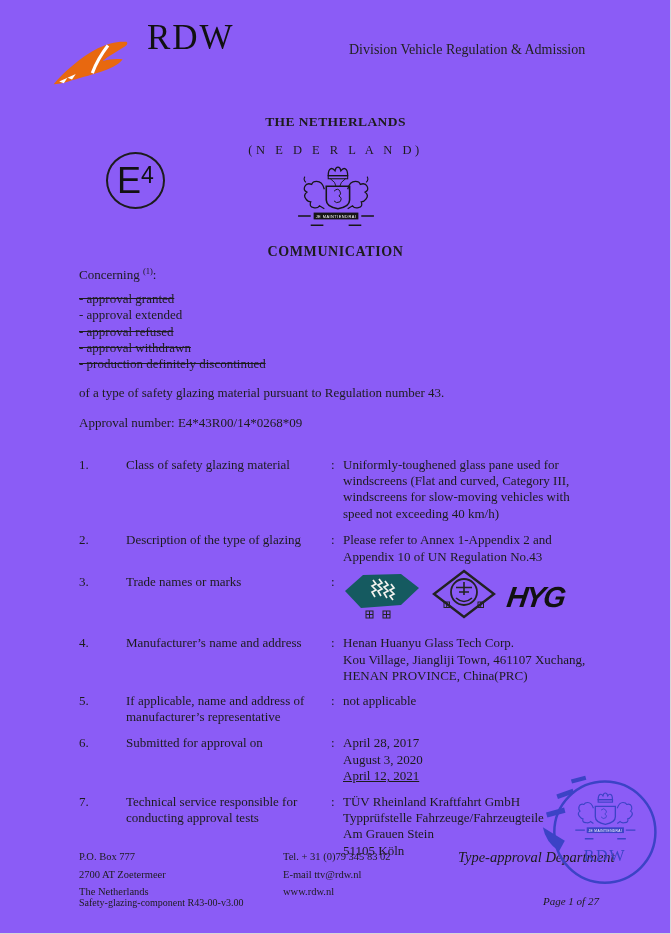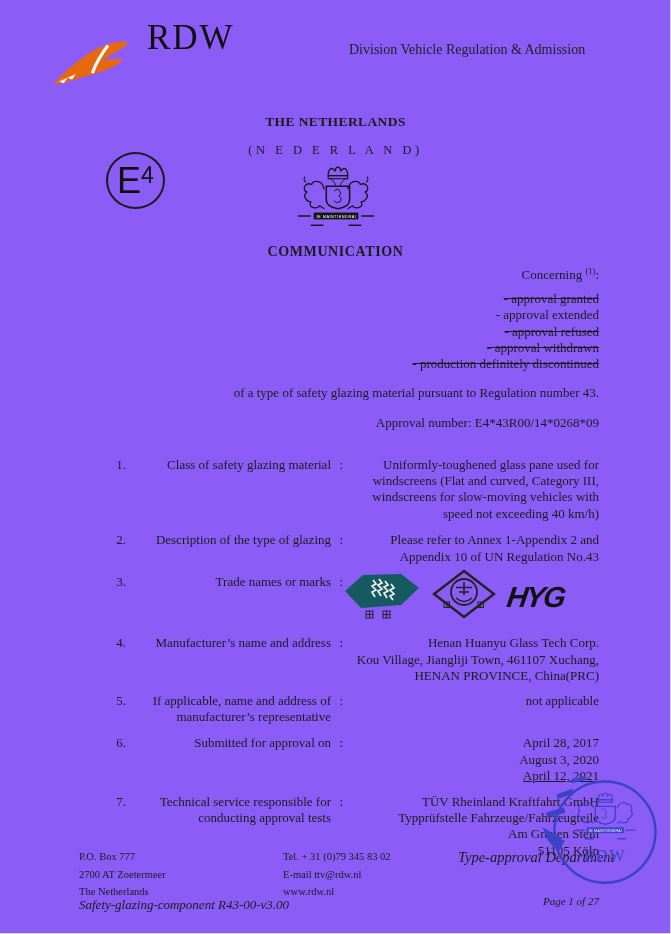--- a/index.html
+++ b/index.html
@@ -16,21 +16,21 @@
   .native{font-size:12.5px;letter-spacing:3.5px;margin-top:13px;}
   .arms{margin-top:5px;}
   .communication{font-weight:bold;font-size:14px;letter-spacing:.6px;margin-top:7px;}
   
   .emark{position:absolute;left:106px;top:152px;width:55px;height:53px;border:2.5px solid #1c1c1c;
          border-radius:50%;display:flex;align-items:center;justify-content:center;
          font-family:"Liberation Sans",sans-serif;color:#111;}
   .emark .e{font-size:36px;line-height:1;}
   .emark .n{font-size:23px;transform:translateY(-5px);}
   
-  .content{position:absolute;left:79px;top:263px;width:520px;font-size:13px;line-height:16.4px;text-align:right;}
+  .content{position:absolute;left:79px;top:263px;width:520px;font-size:13px;line-height:16.4px;}
   sup{font-size:8.5px;}
   .opts{margin-top:7px;}
   .struck{text-decoration:line-through;}
   .subject{margin-top:12px;}
   .approval{margin-top:14px;font-weight:normal;}
   .items{margin-top:25px;}
   .item{display:grid;grid-template-columns:47px 205px 12px 1fr;align-items:start;}
   .item + .item{margin-top:12px;}
   .item:nth-child(2){margin-top:10px;}
   .item:nth-child(3){margin-top:9px;}
@@ -41,21 +41,21 @@
   .val{white-space:pre-line;}
   .ul{text-decoration:underline;}
   .logos{display:flex;align-items:center;gap:11px;margin-top:-5px;}
   .hyg{font-family:"Liberation Sans",sans-serif;font-weight:bold;font-style:italic;
        font-size:29px;letter-spacing:-2px;transform:skewX(-8deg);color:#111;line-height:1;}
   
   .footer{position:absolute;left:79px;top:848px;display:flex;font-size:10.5px;line-height:17.5px;gap:40px;}
   .f-col1{width:143px;white-space:pre-line;}
   .f-col2{width:135px;white-space:pre-line;margin-left:21px;}
   .dept{font-style:italic;font-size:14.5px;padding-top:1px;}
-  .docref{position:absolute;left:79px;top:897px;font-style:italic;font-size:13px;}
+  .docref{position:absolute;left:79px;top:897px;font-size:10px;}
   .pagenum{position:absolute;left:543px;top:895px;font-style:italic;font-size:11px;}
   .stamp{position:absolute;left:540px;top:772px;}
 </style>
 </head>
 <body>
 
 <div class="page">
 
   <span class="swoosh">
     <svg width="92" height="58" viewBox="0 0 100 62">

